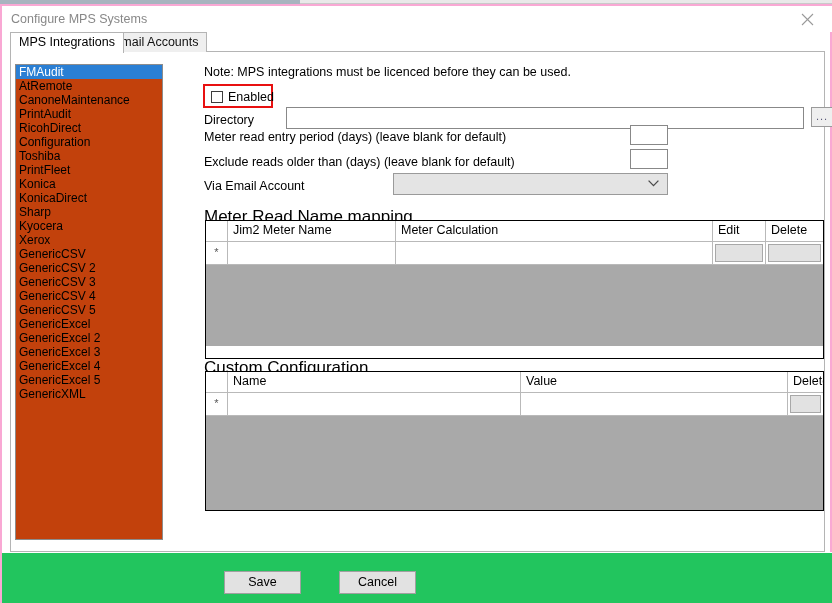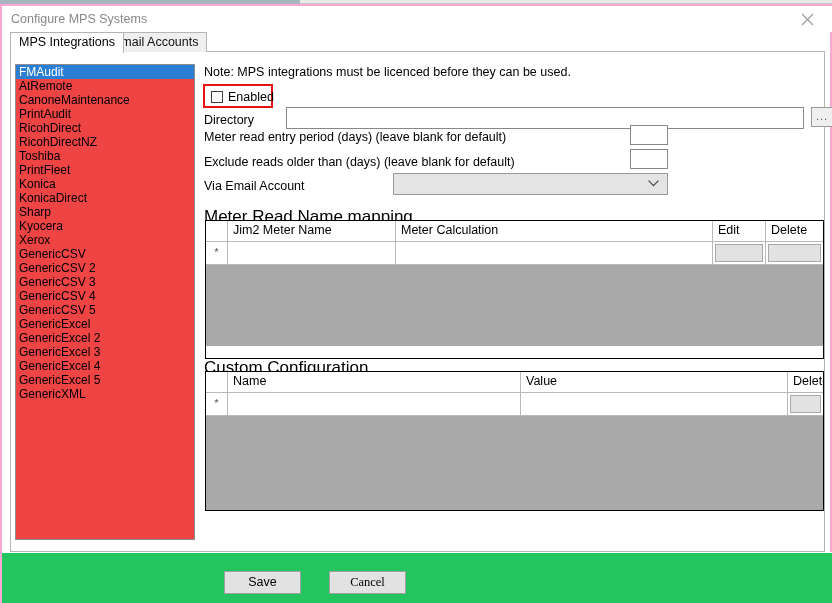--- a/index.html
+++ b/index.html
@@ -112,23 +112,23 @@
     height: 501px;
     background: #ffffff;
     border: 1px solid #b4b4b4;
     box-sizing: border-box;
   }
 
   
   .listbox {
     position: absolute;
     left: 4px; top: 12px;
-    width: 180px;
+    width: 148px;
     height: 476px;
-    background: #ef4444;
+    background: #c2410c;
     border: 1px solid #8c8c8c;
     box-sizing: border-box;
     overflow: hidden;
   }
   .list-item {
     height: 14px;
     line-height: 14px;
     font-size: 12px;
     padding-left: 3px;
     white-space: nowrap;
@@ -327,21 +327,21 @@
     </div>
 
     <div class="tabbody">
 
       <div class="listbox" id="integration-list">
           <div class="list-item selected">FMAudit</div>
           <div class="list-item">AtRemote</div>
           <div class="list-item">CanoneMaintenance</div>
           <div class="list-item">PrintAudit</div>
           <div class="list-item">RicohDirect</div>
-          <div class="list-item">RicohDirectNZ</div>
+          <div class="list-item">Configuration</div>
           <div class="list-item">Toshiba</div>
           <div class="list-item">PrintFleet</div>
           <div class="list-item">Konica</div>
           <div class="list-item">KonicaDirect</div>
           <div class="list-item">Sharp</div>
           <div class="list-item">Kyocera</div>
           <div class="list-item">Xerox</div>
           <div class="list-item">GenericCSV</div>
           <div class="list-item">GenericCSV 2</div>
           <div class="list-item">GenericCSV 3</div>
@@ -421,17 +421,17 @@
             </div>
           </div>
           <div class="grid-filler" style="height:96px;"></div>
         </div>
 
       </div>
     </div>
 
     <div class="footer">
       <div class="btn" style="left:222px;">Save</div>
-      <div class="btn" style="left:327px;font-family:Liberation Serif, serif;">Cancel</div>
+      <div class="btn" style="left:337px;">Cancel</div>
     </div>
 
   </div>
 </div>
 
 </body></html>

